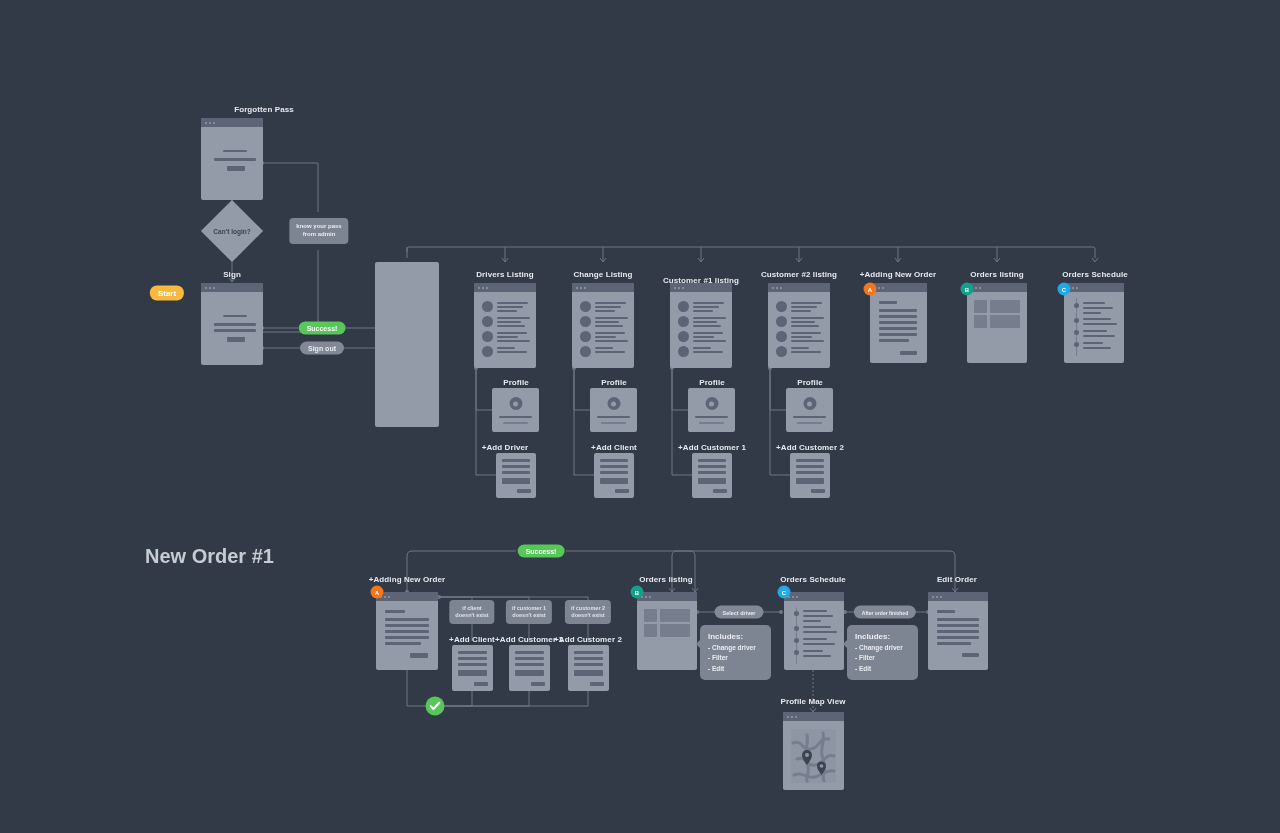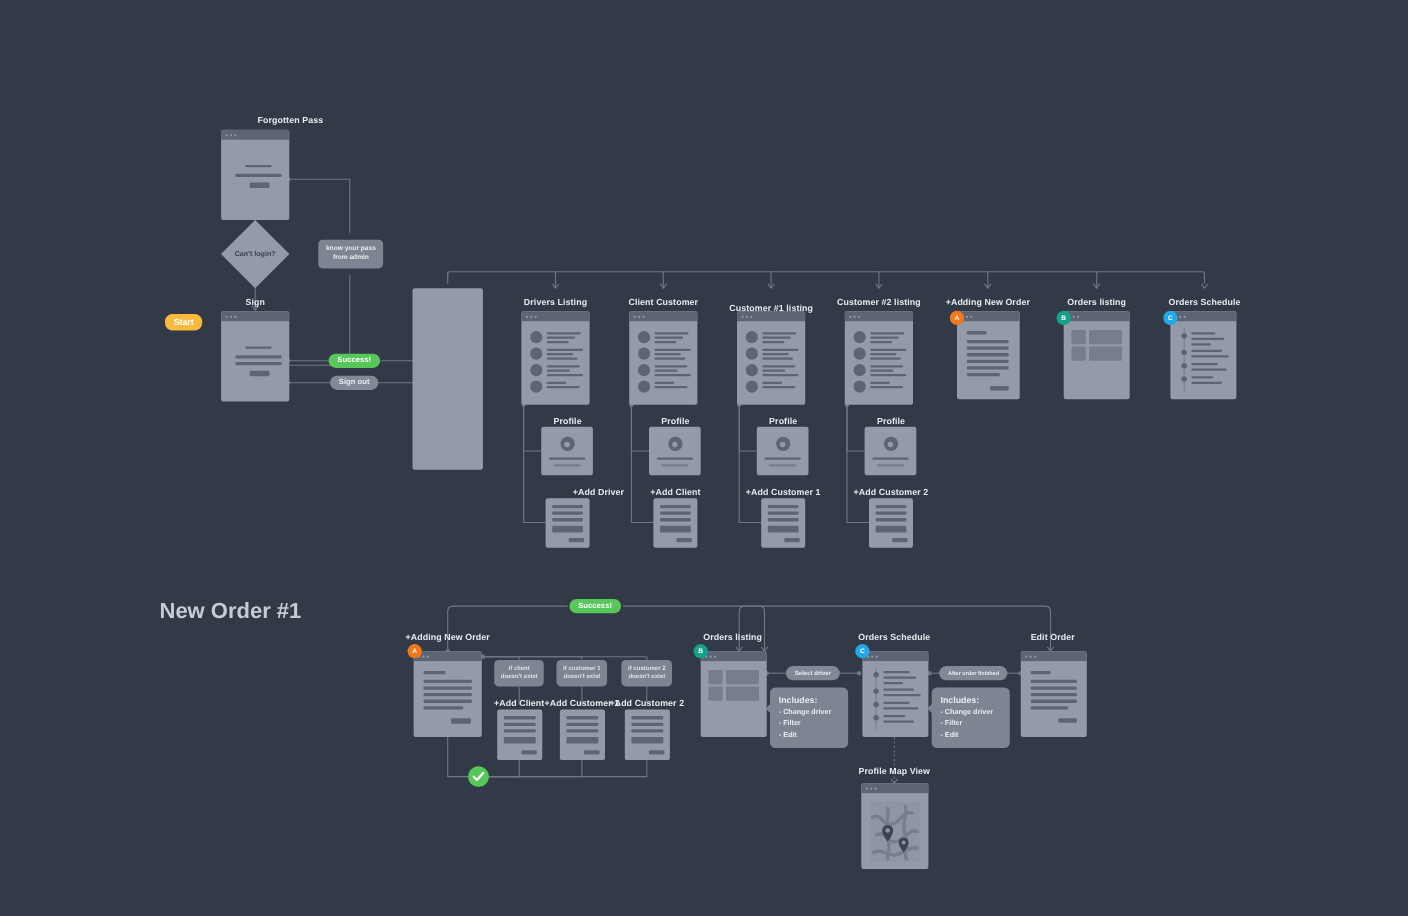--- a/index.html
+++ b/index.html
@@ -310,30 +310,30 @@
           </span>
         </div>
     </div>
   </div>
   <div class="cap" style="left:516px;top:378px;">Profile</div>
   <div class="pcard" style="left:492px;top:388px;width:47px;height:44px;">
     <div class="avatar"></div>
     <div class="ln" style="left:7px;top:28px;width:33px;height:2px;"></div>
     <div class="ln-l" style="left:11px;top:34px;width:25px;height:2px;"></div>
   </div>
-  <div class="cap" style="left:544px;top:443px;">+Add Driver</div>
+  <div class="cap" style="left:505px;top:443px;">+Add Driver</div>
   <div class="fcard" style="left:496px;top:453px;width:40px;height:45px;">
     <div class="ln" style="left:6px;top:6px;width:28px;height:3px;"></div>
     <div class="ln" style="left:6px;top:12px;width:28px;height:3px;"></div>
     <div class="ln" style="left:6px;top:18px;width:28px;height:3px;"></div>
     <div class="ln" style="left:6px;top:25px;width:28px;height:6px;"></div>
     <div class="btn"></div>
   </div>
 
-  <div class="cap" style="left:603px;top:270px;">Client Customer</div>
+  <div class="cap" style="left:603px;top:270px;">Change Listing</div>
   <div class="win" style="left:572px;top:283px;width:62px;height:85px;">
     <div class="bar">
         <i></i>
         <i></i>
         <i></i>
       </div>
     <div class="body">
       <div class="lrow" style="left:4px;top:5px;">
           <span class="av"></span>
           <span class="txt">

